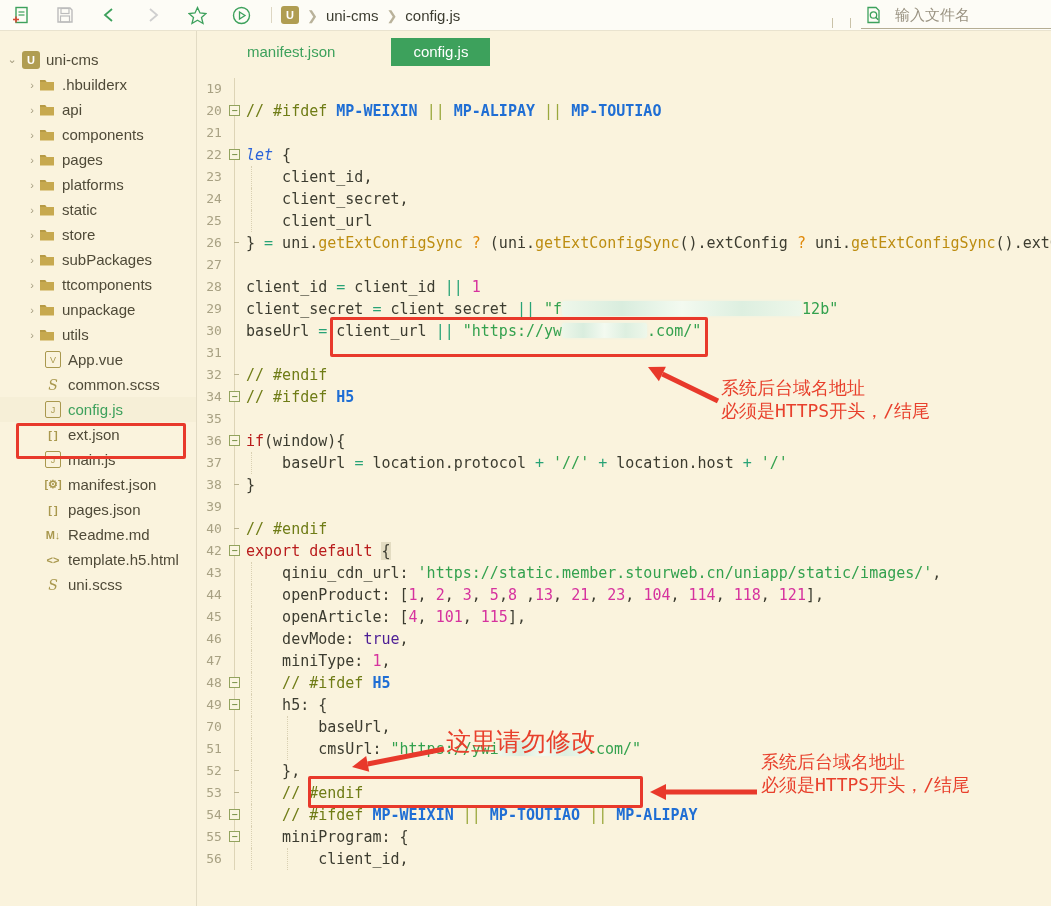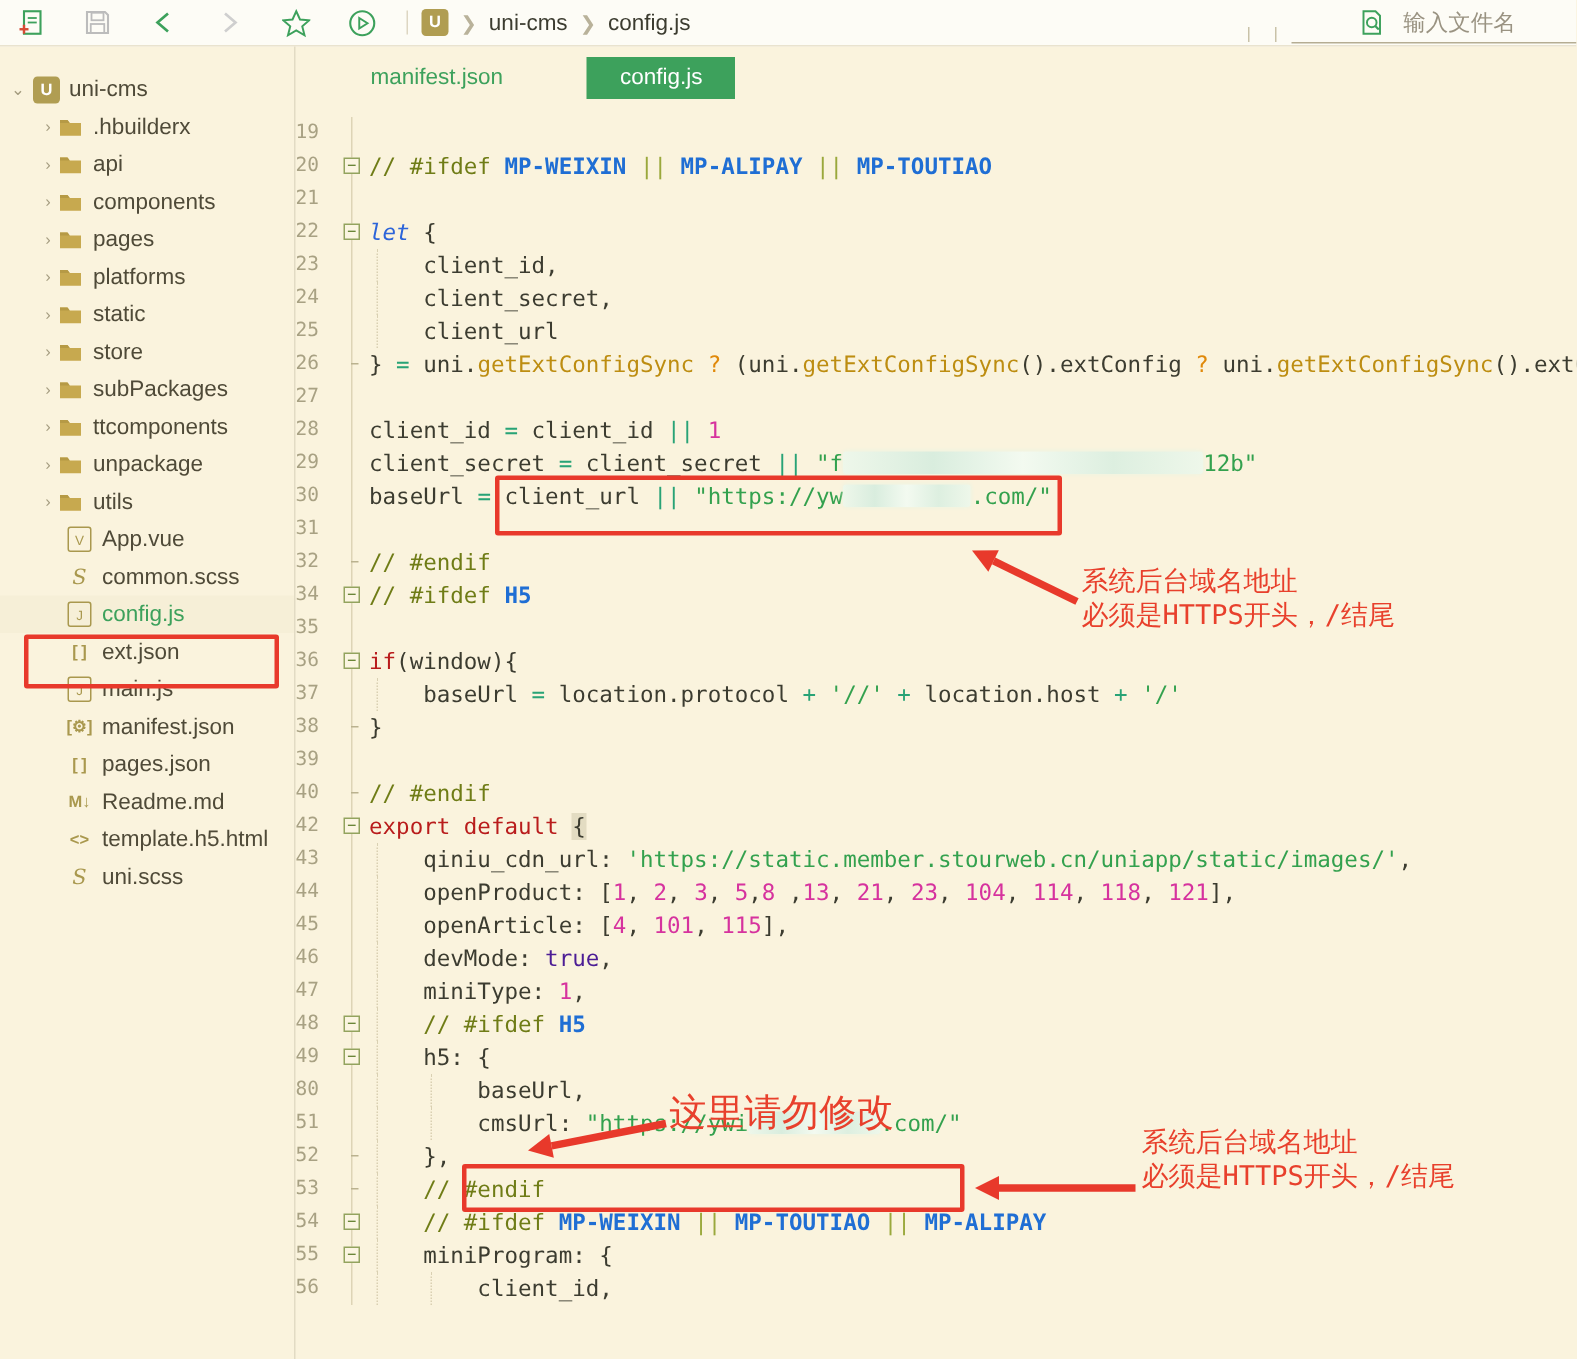--- a/index.html
+++ b/index.html
@@ -13,21 +13,21 @@
         justify-content:center;flex:none;cursor:pointer;}
   .tbtn:first-child{margin-left:11px;}
   .tb-sep{width:1px;height:16px;background:#ddd6c2;margin-left:20px;flex:none;}
   .crumb{display:flex;align-items:center;margin-left:9px;font-size:15px;color:#3c3c30;}
   .crumb .sep{color:#b9b29a;margin:0 8px;font-size:13px;}
   .ubadge{width:18px;height:18px;border-radius:3px;background:#b09d52;color:#fff;
           font-size:11px;font-weight:bold;display:flex;align-items:center;justify-content:center;}
   .tb-spacer{flex:1;}
   .tick{width:1px;height:10px;background:#c9c2a8;align-self:flex-end;margin-bottom:2px;}
   .search{display:flex;align-items:center;margin:0 0 0 14px;width:186px;position:relative;
-          height:30px;justify-content:center;}
+          height:30px;}
   .search .ph{color:#9a9382;font-size:15px;margin-left:12px;}
   .search .uline{position:absolute;left:-4px;right:-0px;bottom:1px;height:1px;background:#b5ad93;}
 
   
   .main{display:flex;height:876px;}
   .sidebar{width:196px;border-right:1px solid #e2dbc4;position:relative;overflow:hidden;flex:none;}
   .tree{padding-top:16px;font-size:15px;color:#4f4a38;}
   .trow{height:25px;display:flex;align-items:center;cursor:pointer;}
   .trow.sel{background:#f6efd7;}
   .trow .chev{width:12px;font-size:11px;color:#a59d80;flex:none;text-align:center;}
@@ -48,21 +48,21 @@
   .editor{flex:1;display:flex;flex-direction:column;min-width:0;}
   .tabbar{height:38px;display:flex;align-items:flex-end;padding-left:28px;flex:none;}
   .tab{height:28px;line-height:28px;padding:0 22px;font-size:15px;color:#3da15c;
        margin-bottom:3px;cursor:pointer;}
   .tab.active{background:#3da15c;color:#fff;margin-left:34px;}
 
   .codewrap{position:relative;height:838px;overflow:hidden;
             font-family:"DejaVu Sans Mono",monospace;font-size:15px;}
   .code{padding-top:9px;}
   .cl{height:22px;line-height:22px;display:flex;white-space:pre;}
-  .ln{width:34px;text-align:left;color:#a8a183;font-size:13px;flex:none;}
+  .ln{width:34px;text-align:center;color:#a8a183;font-size:13px;flex:none;}
   .fold{width:10px;margin-left:3px;border-left:1px solid #ddd4b6;flex:none;position:relative;}
   .fold.open::after{content:"\2212";position:absolute;left:-6px;top:5px;width:9px;height:9px;
       border:1px solid #93a35e;background:#fbf5e1;color:#5e7d2a;font-size:10px;line-height:9px;
       text-align:center;}
   .fold.end::after{content:"";position:absolute;left:-1px;top:10px;width:5px;height:1px;
       background:#bab28f;}
   .ct{flex:none;position:relative;color:#3c3c30;padding-left:1px;}
   .g1 .ct::before,.g2 .ct::before{content:"";position:absolute;left:6px;top:0;bottom:0;
       border-left:1px dotted #d9d0b2;}
   .g2 .ct::after{content:"";position:absolute;left:42px;top:0;bottom:0;
@@ -357,21 +357,21 @@
           <div class="cl"><span class="ln">39</span><span class="fold"></span><span class="ct"></span></div>
           <div class="cl"><span class="ln">40</span><span class="fold end"></span><span class="ct"><span class="cond">// #endif</span></span></div>
           <div class="cl"><span class="ln">42</span><span class="fold open"></span><span class="ct"><span class="kgrn">export default </span><span class="brk">{</span></span></div>
           <div class="cl g1"><span class="ln">43</span><span class="fold"></span><span class="ct"><span class="p">    qiniu_cdn_url: </span><span class="str">'https://static.member.stourweb.cn/uniapp/static/images/'</span><span class="p">,</span></span></div>
           <div class="cl g1"><span class="ln">44</span><span class="fold"></span><span class="ct"><span class="p">    openProduct: [</span><span class="num">1</span><span class="p">, </span><span class="num">2</span><span class="p">, </span><span class="num">3</span><span class="p">, </span><span class="num">5</span><span class="p">,</span><span class="num">8</span><span class="p"> ,</span><span class="num">13</span><span class="p">, </span><span class="num">21</span><span class="p">, </span><span class="num">23</span><span class="p">, </span><span class="num">104</span><span class="p">, </span><span class="num">114</span><span class="p">, </span><span class="num">118</span><span class="p">, </span><span class="num">121</span><span class="p">],</span></span></div>
           <div class="cl g1"><span class="ln">45</span><span class="fold"></span><span class="ct"><span class="p">    openArticle: [</span><span class="num">4</span><span class="p">, </span><span class="num">101</span><span class="p">, </span><span class="num">115</span><span class="p">],</span></span></div>
           <div class="cl g1"><span class="ln">46</span><span class="fold"></span><span class="ct"><span class="p">    devMode: </span><span class="bool">true</span><span class="p">,</span></span></div>
           <div class="cl g1"><span class="ln">47</span><span class="fold"></span><span class="ct"><span class="p">    miniType: </span><span class="num">1</span><span class="p">,</span></span></div>
           <div class="cl g1"><span class="ln">48</span><span class="fold open"></span><span class="ct"><span class="cond">    // #ifdef </span><span class="plat">H5</span></span></div>
           <div class="cl g1"><span class="ln">49</span><span class="fold open"></span><span class="ct"><span class="p">    h5: {</span></span></div>
-          <div class="cl g2"><span class="ln">80</span><span class="fold"></span><span class="ct"><span class="p">        baseUrl,</span></span></div>
+          <div class="cl g2"><span class="ln">70</span><span class="fold"></span><span class="ct"><span class="p">        baseUrl,</span></span></div>
           <div class="cl g2"><span class="ln">51</span><span class="fold"></span><span class="ct"><span class="p">        cmsUrl: </span><span class="str">"https://ywi</span><span class="blur" style="width: 88px;"></span><span class="str">.com/"</span></span></div>
           <div class="cl g1"><span class="ln">52</span><span class="fold end"></span><span class="ct"><span class="p">    },</span></span></div>
           <div class="cl g1"><span class="ln">53</span><span class="fold end"></span><span class="ct"><span class="cond">    // #endif</span></span></div>
           <div class="cl g1"><span class="ln">54</span><span class="fold open"></span><span class="ct"><span class="cond">    // #ifdef </span><span class="plat">MP-WEIXIN</span><span class="p"> </span><span class="opy">||</span><span class="p"> </span><span class="plat">MP-TOUTIAO</span><span class="p"> </span><span class="opy">||</span><span class="p"> </span><span class="plat">MP-ALIPAY</span></span></div>
           <div class="cl g1"><span class="ln">55</span><span class="fold open"></span><span class="ct"><span class="p">    miniProgram: {</span></span></div>
           <div class="cl g2"><span class="ln">56</span><span class="fold"></span><span class="ct"><span class="p">        client_id,</span></span></div>
         </div>
 
       <div class="rbox" style="left:133px;top:248px;width:372px;height:34px;"></div>
       <div class="rbox" style="left:111px;top:707px;width:329px;height:26px;"></div>

